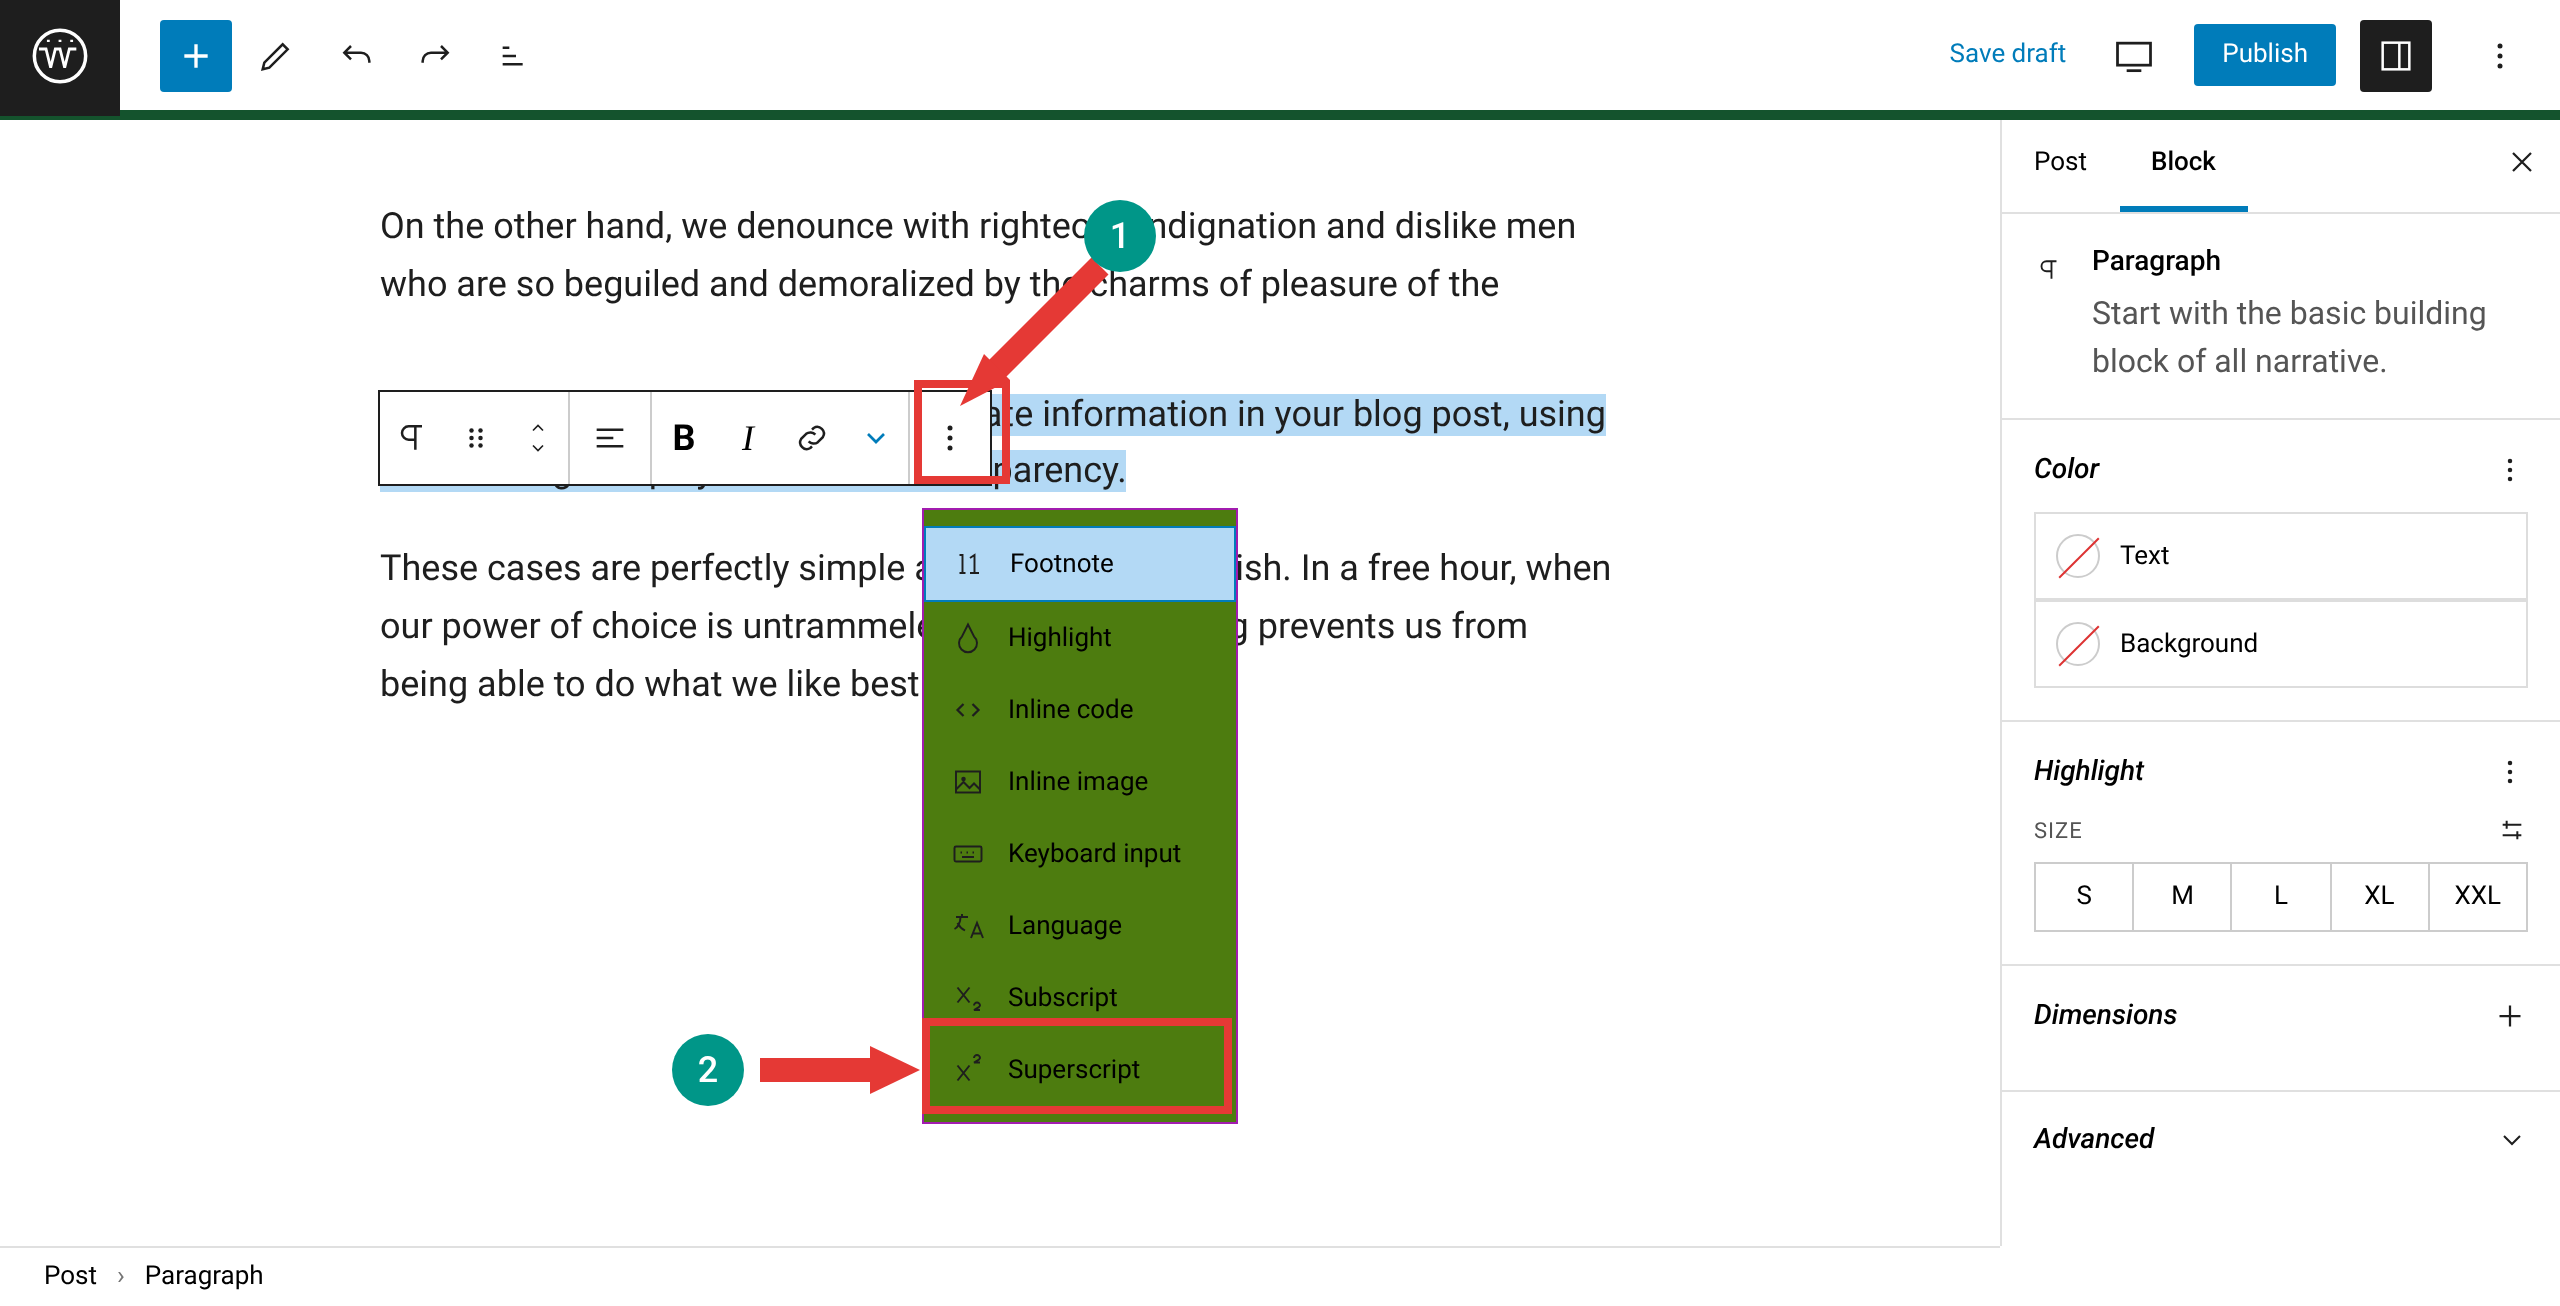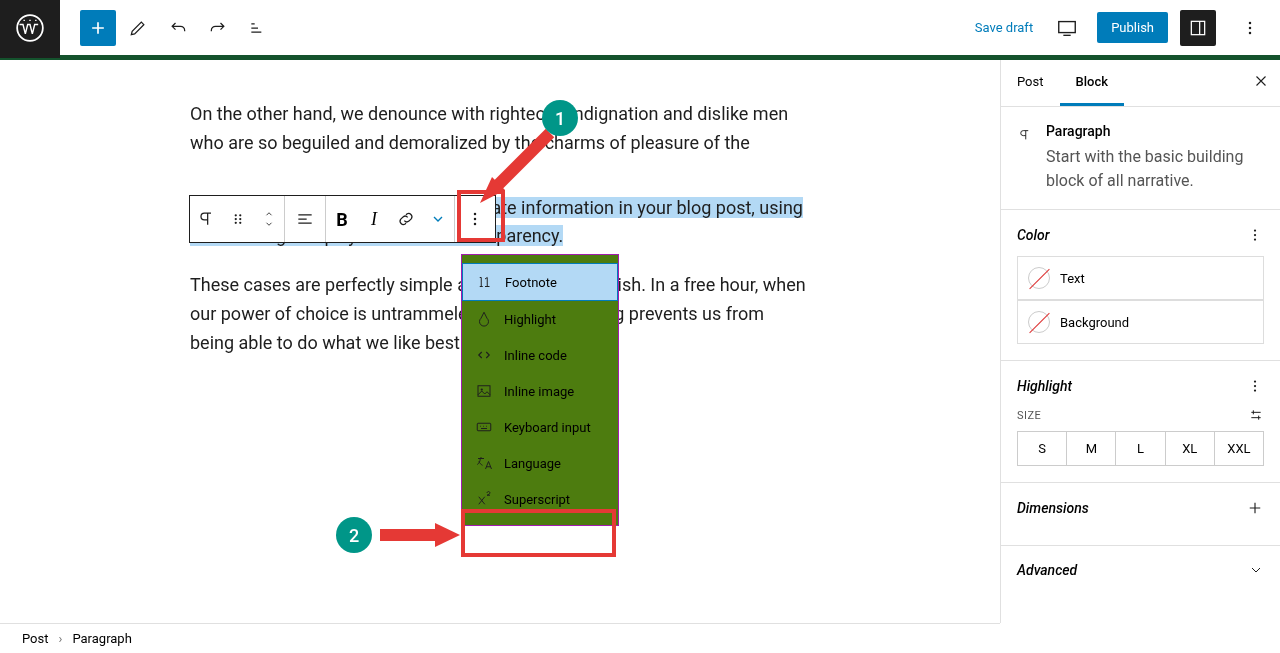--- a/index.html
+++ b/index.html
@@ -251,20 +251,28 @@
           <span class="dd-icon">
             <svg width="18" height="18" viewBox="0 0 24 24">
               <path d="M4 6h8M8 4v2M7 6c0 4-2 7-4 8M5 10c1 2 3 4 5 5M14 20l4-10 4 10M15 17h6" stroke="#1e1e1e" stroke-width="1.3" fill="none"></path>
             </svg>
           </span>
           <span>Language</span>
         </div>
       <div class="dd-item">
           <span class="dd-icon">
             <svg width="18" height="18" viewBox="0 0 24 24">
+              <path d="M5 5l8 10M13 5L5 15M16 17c0-1 1-2 2-2s2 1 2 2-2 2-4 3h4" stroke="#1e1e1e" stroke-width="1.3" fill="none"></path>
+            </svg>
+          </span>
+          <span>Subscript</span>
+        </div>
+      <div class="dd-item">
+          <span class="dd-icon">
+            <svg width="18" height="18" viewBox="0 0 24 24">
               <path d="M5 9l8 10M13 9L5 19M16 4c0-1 1-2 2-2s2 1 2 2-2 2-4 3h4" stroke="#1e1e1e" stroke-width="1.3" fill="none"></path>
             </svg>
           </span>
           <span>Superscript</span>
         </div>
     </div>
 
     <div class="red-box-1"></div>
     <div class="red-box-2"></div>
 

